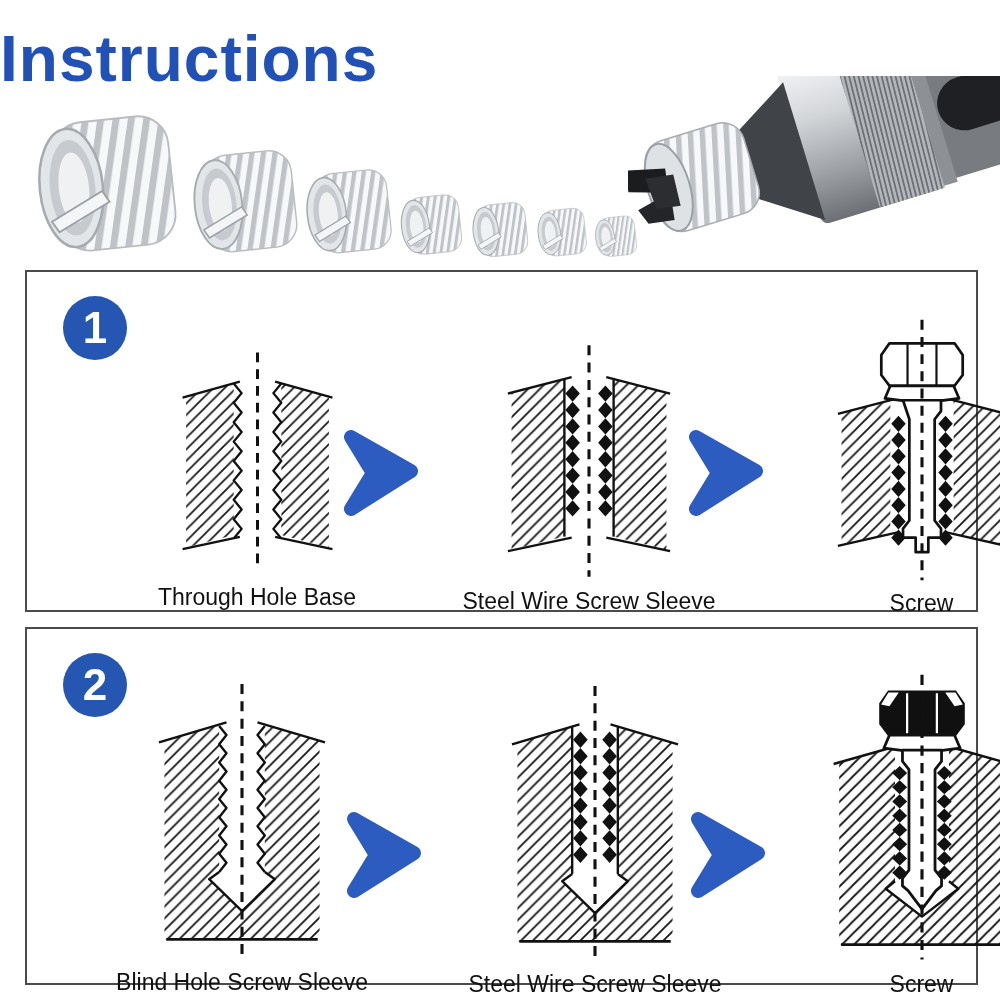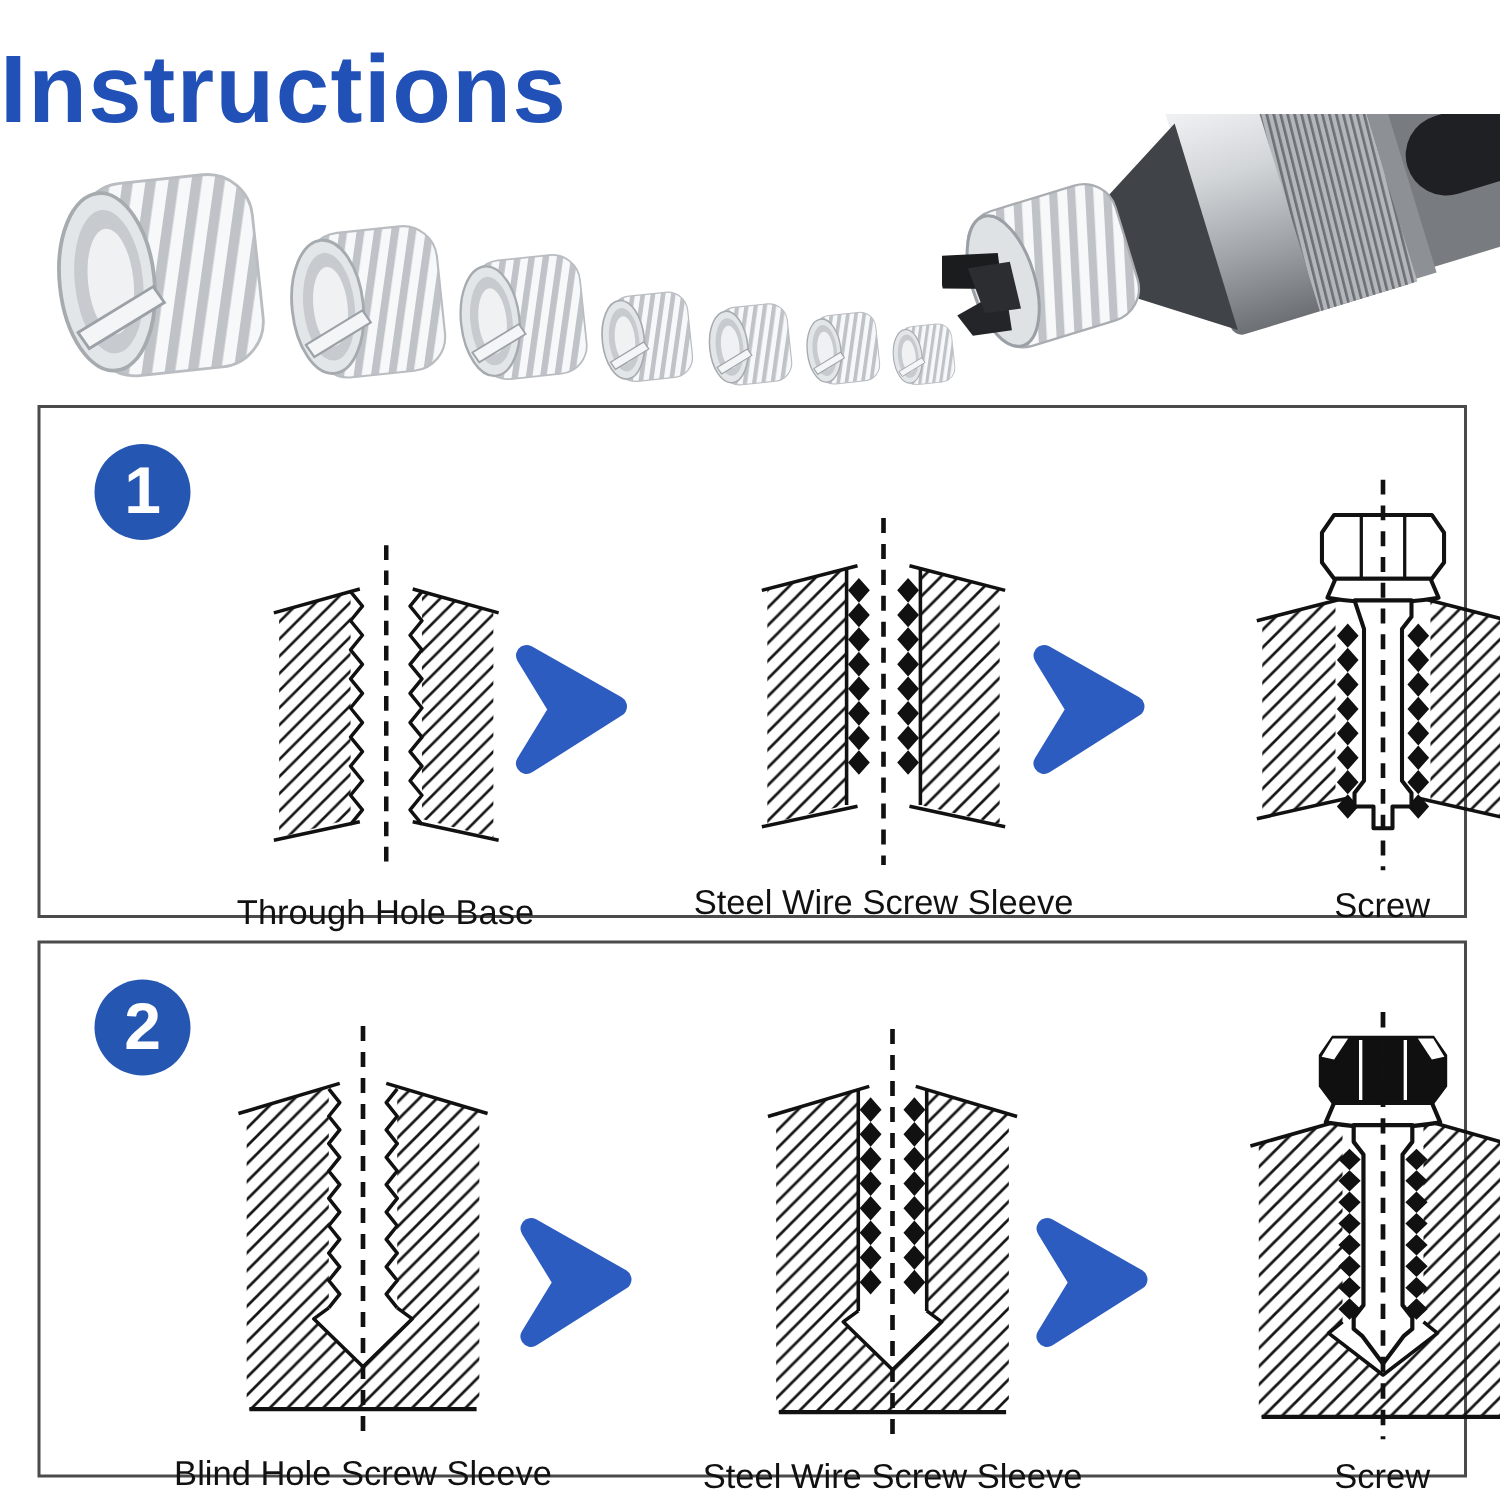--- a/index.html
+++ b/index.html
@@ -95,21 +95,21 @@
       <polygon points="14,120 50,112 46,140 20,136" fill="#242528"></polygon>
       <polygon points="30,92 58,96 56,128 32,124" fill="#2c2d30"></polygon>
     </g>
   </svg>
 
   <section class="panel panel-1">
     <div class="badge">
       <span>1</span>
     </div>
 
-    <figure class="fig" style="left:70px;top:65px;width:240px">
+    <figure class="fig" style="left:70px;top:54px;width:240px">
       <svg width="203" height="238" viewBox="0 0 230 270">
         <polygon points="34,62 88,47 88,219 34,233" fill="url(#hatch)"></polygon>
         <polygon points="196,62 142,47 142,219 196,233" fill="url(#hatch)"></polygon>
         <g stroke="#111" stroke-width="2.6" fill="none" stroke-linejoin="round">
           <path d="M30,63 L95,45"></path>
             <path d="M30,235 L95,221"></path>
           <path d="M200,63 L135,45"></path>
             <path d="M200,235 L135,221"></path>
           <path d="M88,47 l9,11 l-9,11 l9,11 l-9,11 l9,11 l-9,11 l9,11 l-9,11 l9,11 l-9,11 l9,11 l-9,11 l9,11 l-9,11 l9,11 l-9,11"></path>
           <path d="M142,47 l-9,11 l9,11 l-9,11 l9,11 l-9,11 l9,11 l-9,11 l9,11 l-9,11 l9,11 l-9,11 l9,11 l-9,11 l9,11 l-9,11 l9,11"></path>

